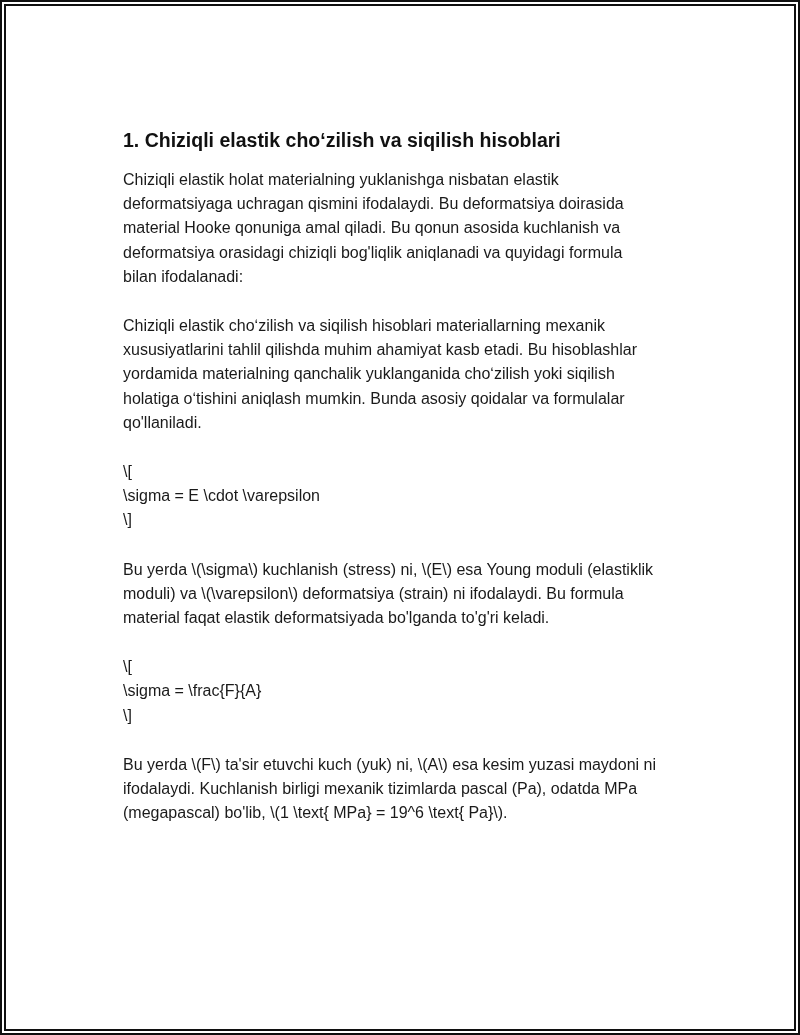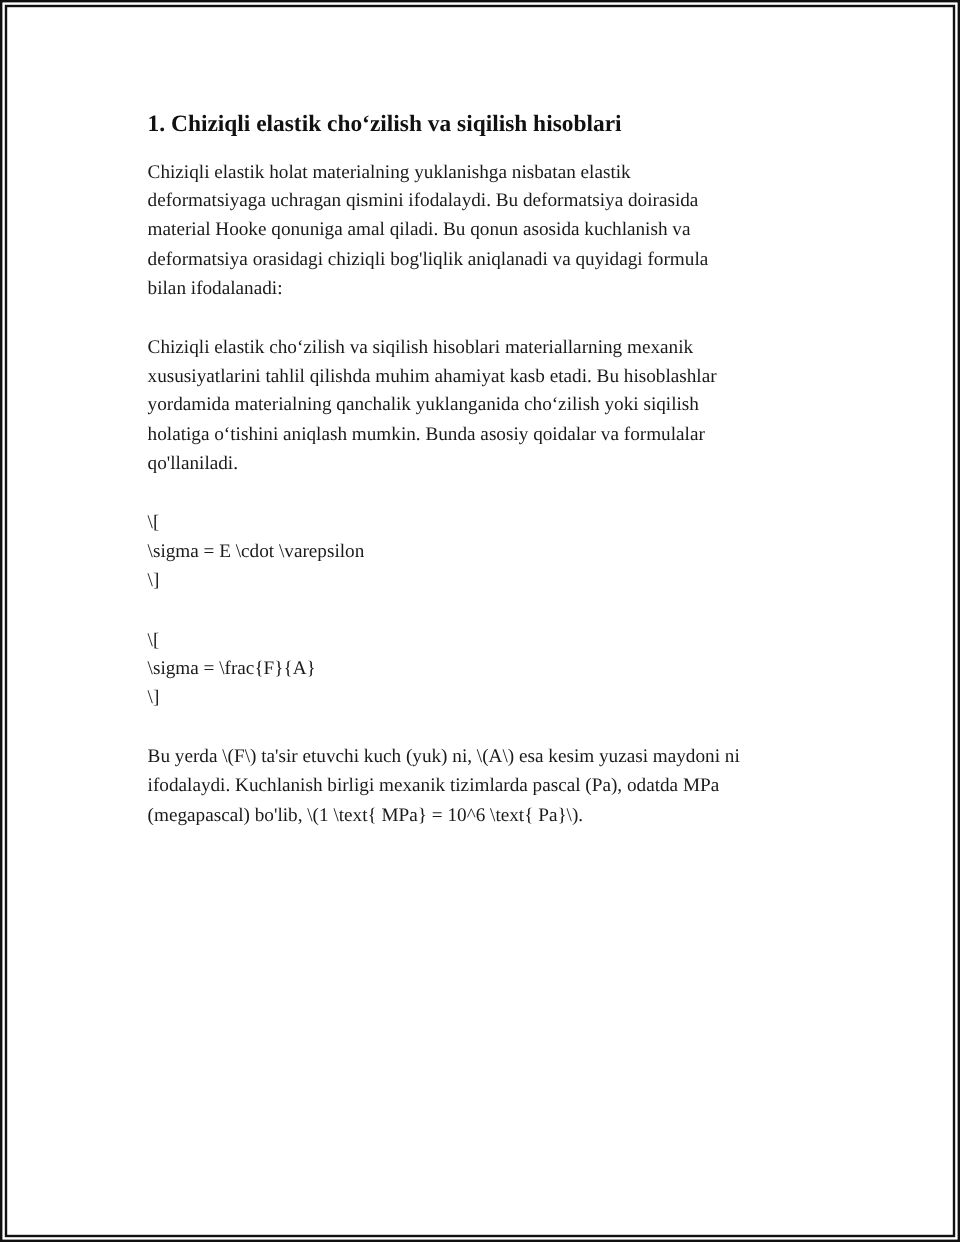--- a/index.html
+++ b/index.html
@@ -19,24 +19,25 @@
     width: 100%;
     height: 100%;
     box-sizing: border-box;
     border: 2px solid #101010;
     background: #ffffff;
     overflow: hidden;
   }
   .content {
     box-sizing: border-box;
     padding: 85px 60px 0 117px;
-    font-family: Liberation Serif, serif;
+    font-family: Liberation Sans, sans-serif;
     font-size: 16px;
     line-height: 24.2px;
     color: #1a1a1a;
+    margin-top: 36px;
   }
   .doc-title {
     font-size: 19.5px;
     font-weight: bold;
     line-height: 26px;
     margin: 0 0 15px 0;
     color: #111111;
   }
   .para {
     margin: 0 0 25px 0;
@@ -60,25 +61,28 @@
       <p class="para">Chiziqli elastik choʻzilish va siqilish hisoblari materiallarning mexanik
 xususiyatlarini tahlil qilishda muhim ahamiyat kasb etadi. Bu hisoblashlar
 yordamida materialning qanchalik yuklanganida choʻzilish yoki siqilish
 holatiga oʻtishini aniqlash mumkin. Bunda asosiy qoidalar va formulalar
 qo'llaniladi.</p>
 
       <p class="para">\[
 \sigma = E \cdot \varepsilon
 \]</p>
 
+      <p class="para">Bu yerda \(\sigma\) kuchlanish (stress) ni, \(E\) esa Young moduli (elastiklik
+moduli) va \(\varepsilon\) deformatsiya (strain) ni ifodalaydi. Bu formula
+material faqat elastik deformatsiyada bo'lganda to'g'ri keladi.</p>
 
 
       <p class="para">\[
 \sigma = \frac{F}{A}
 \]</p>
 
       <p class="para">Bu yerda \(F\) ta'sir etuvchi kuch (yuk) ni, \(A\) esa kesim yuzasi maydoni ni
 ifodalaydi. Kuchlanish birligi mexanik tizimlarda pascal (Pa), odatda MPa
-(megapascal) bo'lib, \(1 \text{ MPa} = 10^6 \text{ Pa}\).</p>
+(megapascal) bo'lib, \(1 \text{ MPa} = 19^6 \text{ Pa}\).</p>
 
     </div>
   </div>
 </div>
 
 </body></html>

